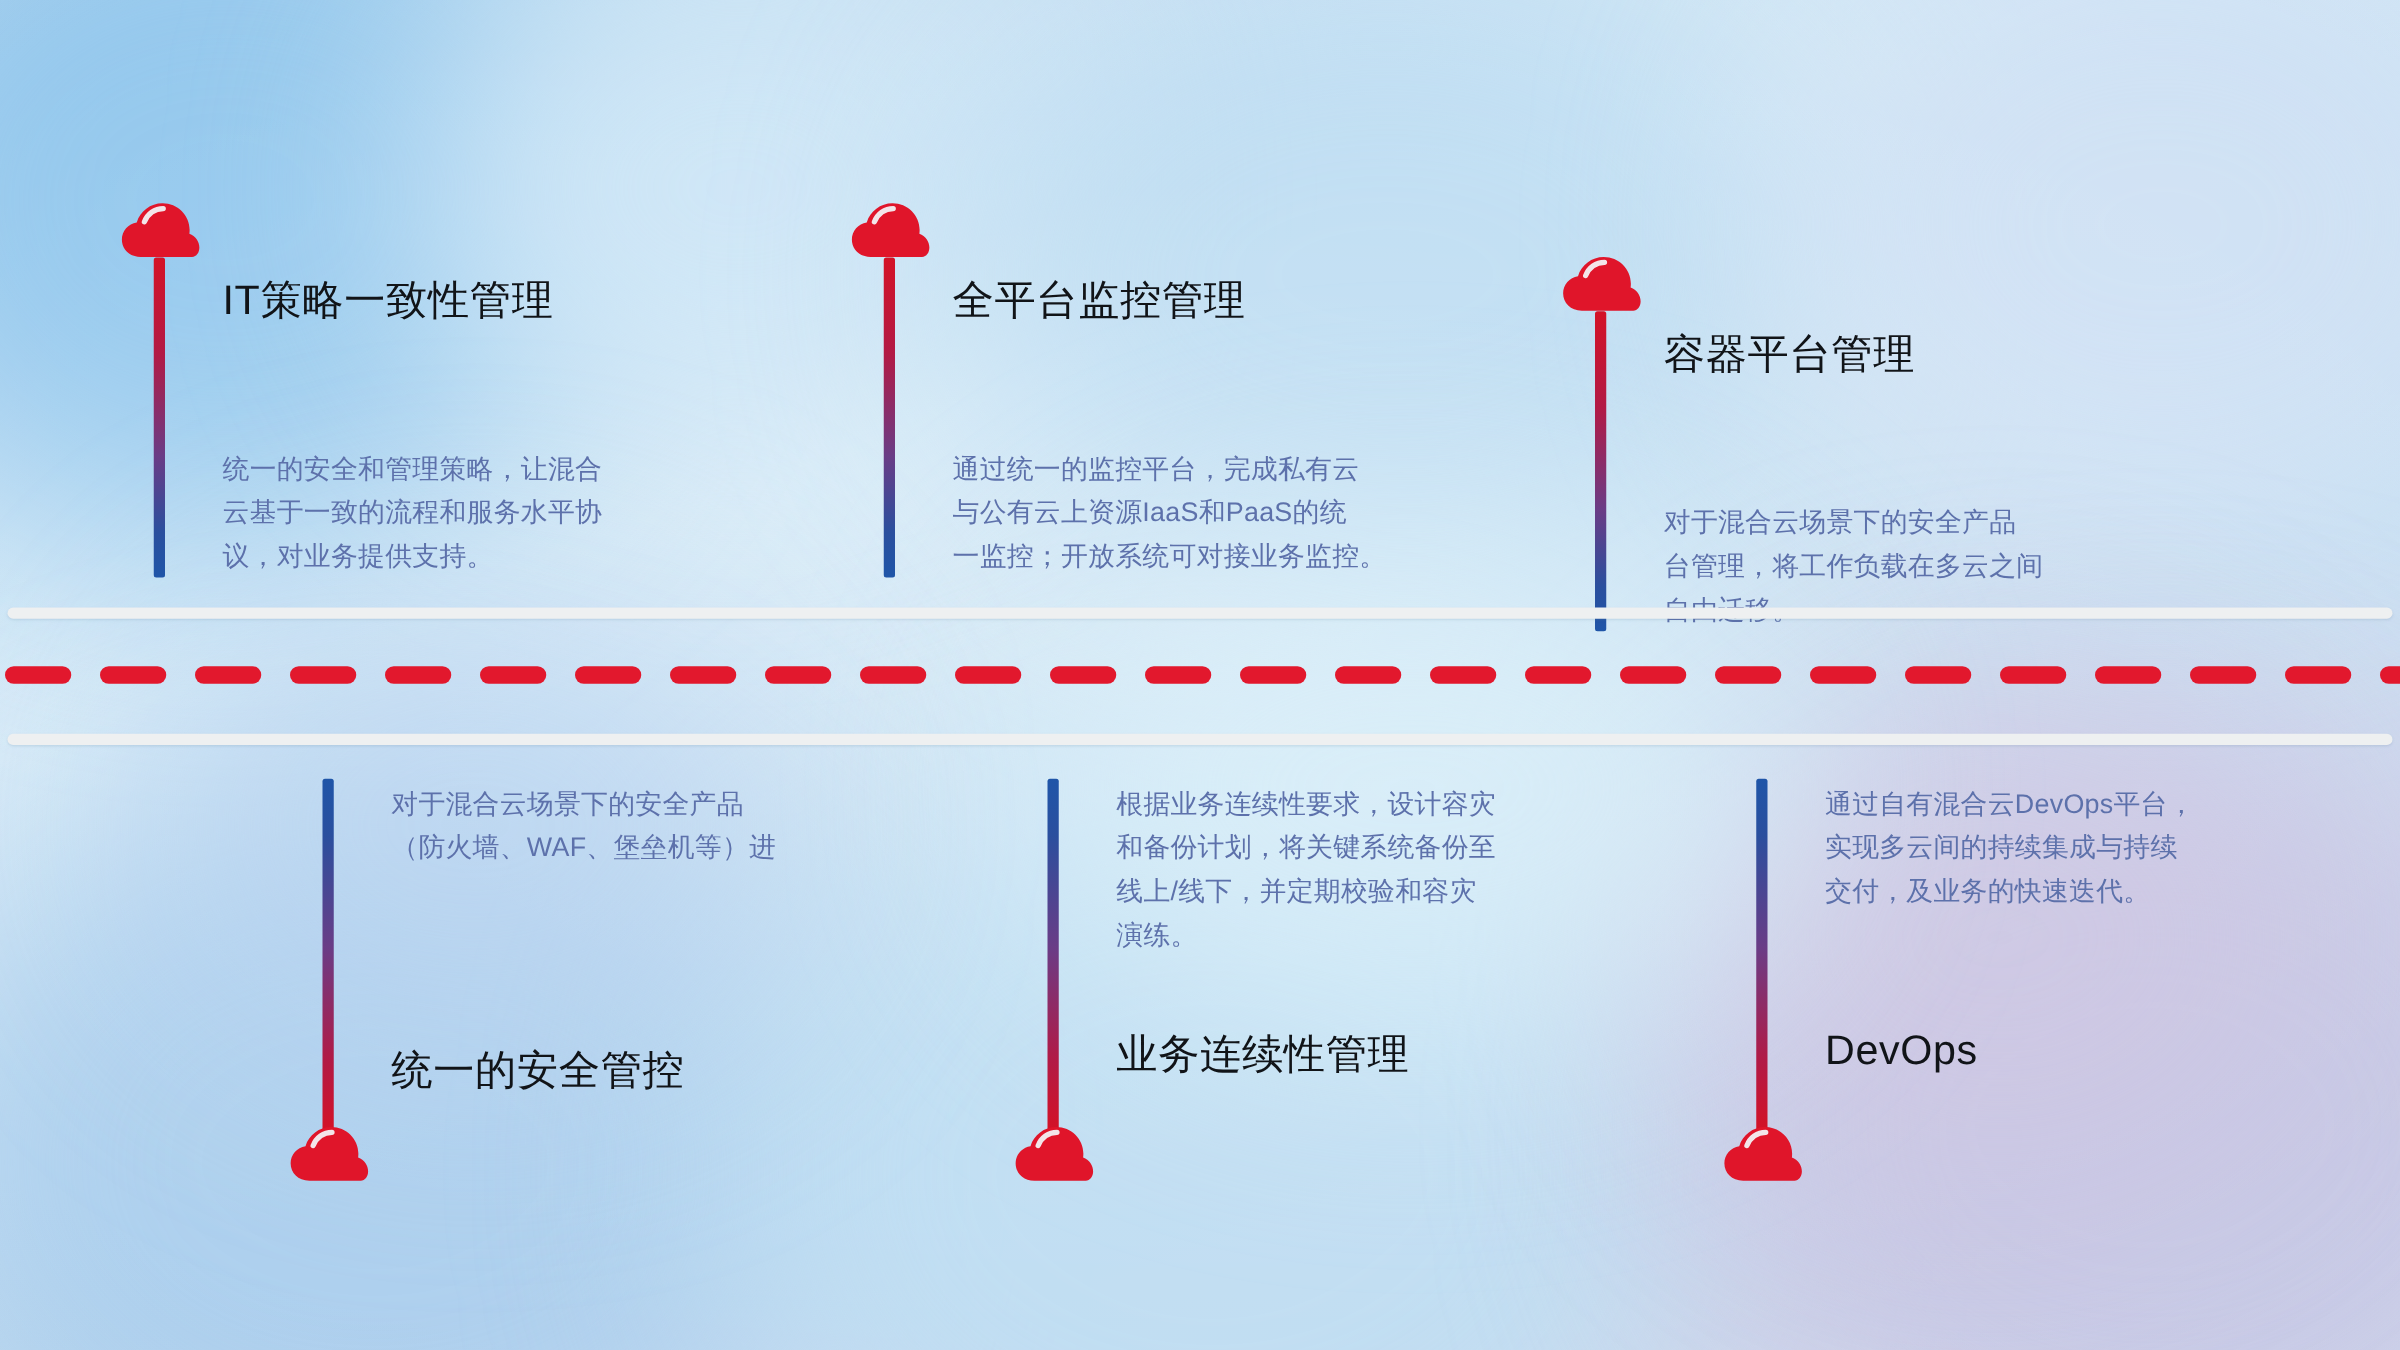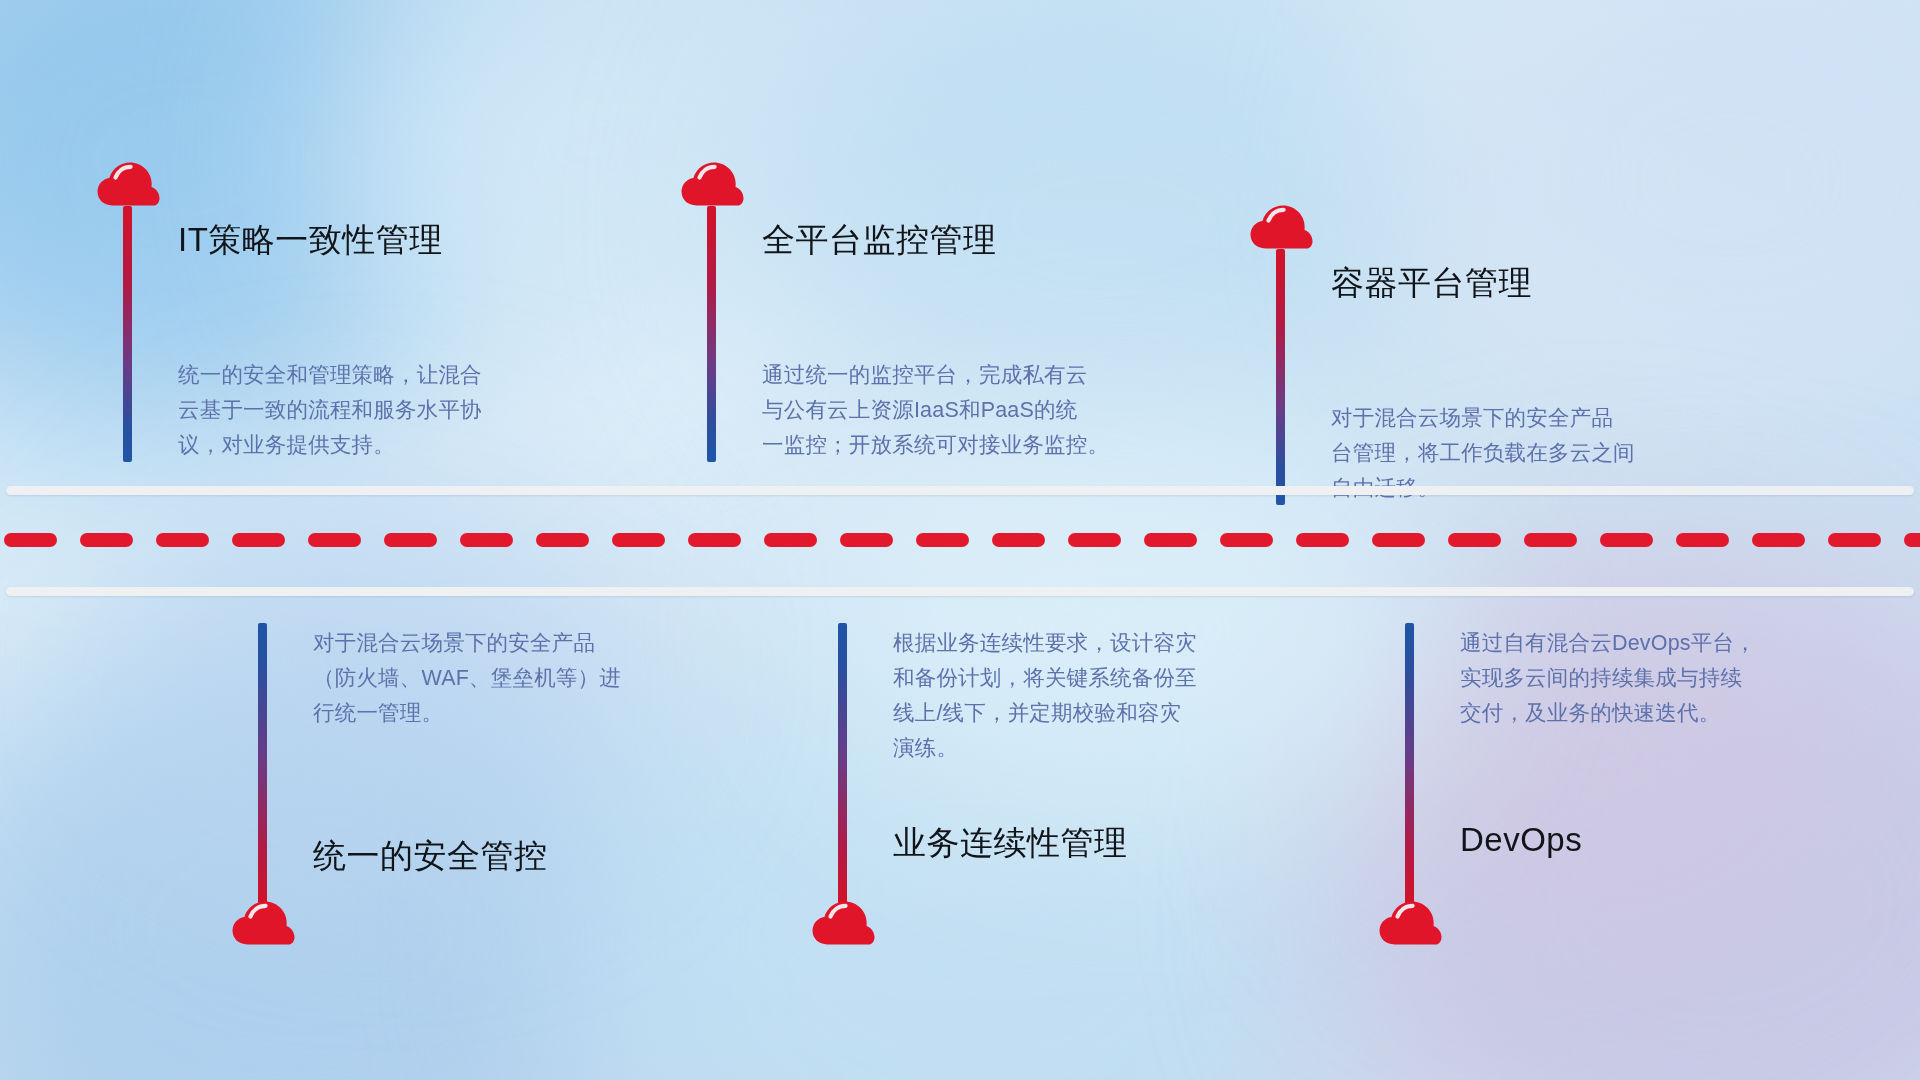--- a/index.html
+++ b/index.html
@@ -199,21 +199,20 @@
       <div class="dash"></div>
     </div>
     <div class="rule rule-bottom"></div>
   </div>
 
   <div class="item" style="left:0;top:596px;width:640px;height:460px;">
     <div class="stem stem-bottom" style="left:258px;top:27px;height:282px;"></div>
     <div class="body" style="left:313px;top:30px;width:440px;">
       <span>对于混合云场景下的安全产品</span>
       <span>（防火墙、WAF、堡垒机等）进</span>
-      <span>行统一管理。</span>
     </div>
     <div class="title" style="left:313px;top:238px;">统一的安全管控</div>
     <svg class="cloud" style="left:231px;top:303px;" viewBox="0 0 64 48">
       <path d="M16.5 45.5 C7.4 45.5 1.5 39.4 1.5 31.6 C1.5 24.6 6.6 18.9 13.4 17.9
                C16.1 9.0 24.3 2.6 34.0 2.6 C46.0 2.6 55.7 12.2 55.7 24.0
                C55.7 25.0 55.6 26.0 55.5 26.9 C60.4 28.7 63.5 33.1 63.5 38.2
                C63.5 42.2 61.0 45.5 57.6 45.5 Z" fill="#e0152a"></path>
       <path d="M19.5 17.5 C22.0 11.0 27.8 6.8 34.6 6.8" stroke="#f4f7fa" stroke-width="4.2" stroke-linecap="round" fill="none" opacity="0.92"></path>
     </svg>
   </div>

